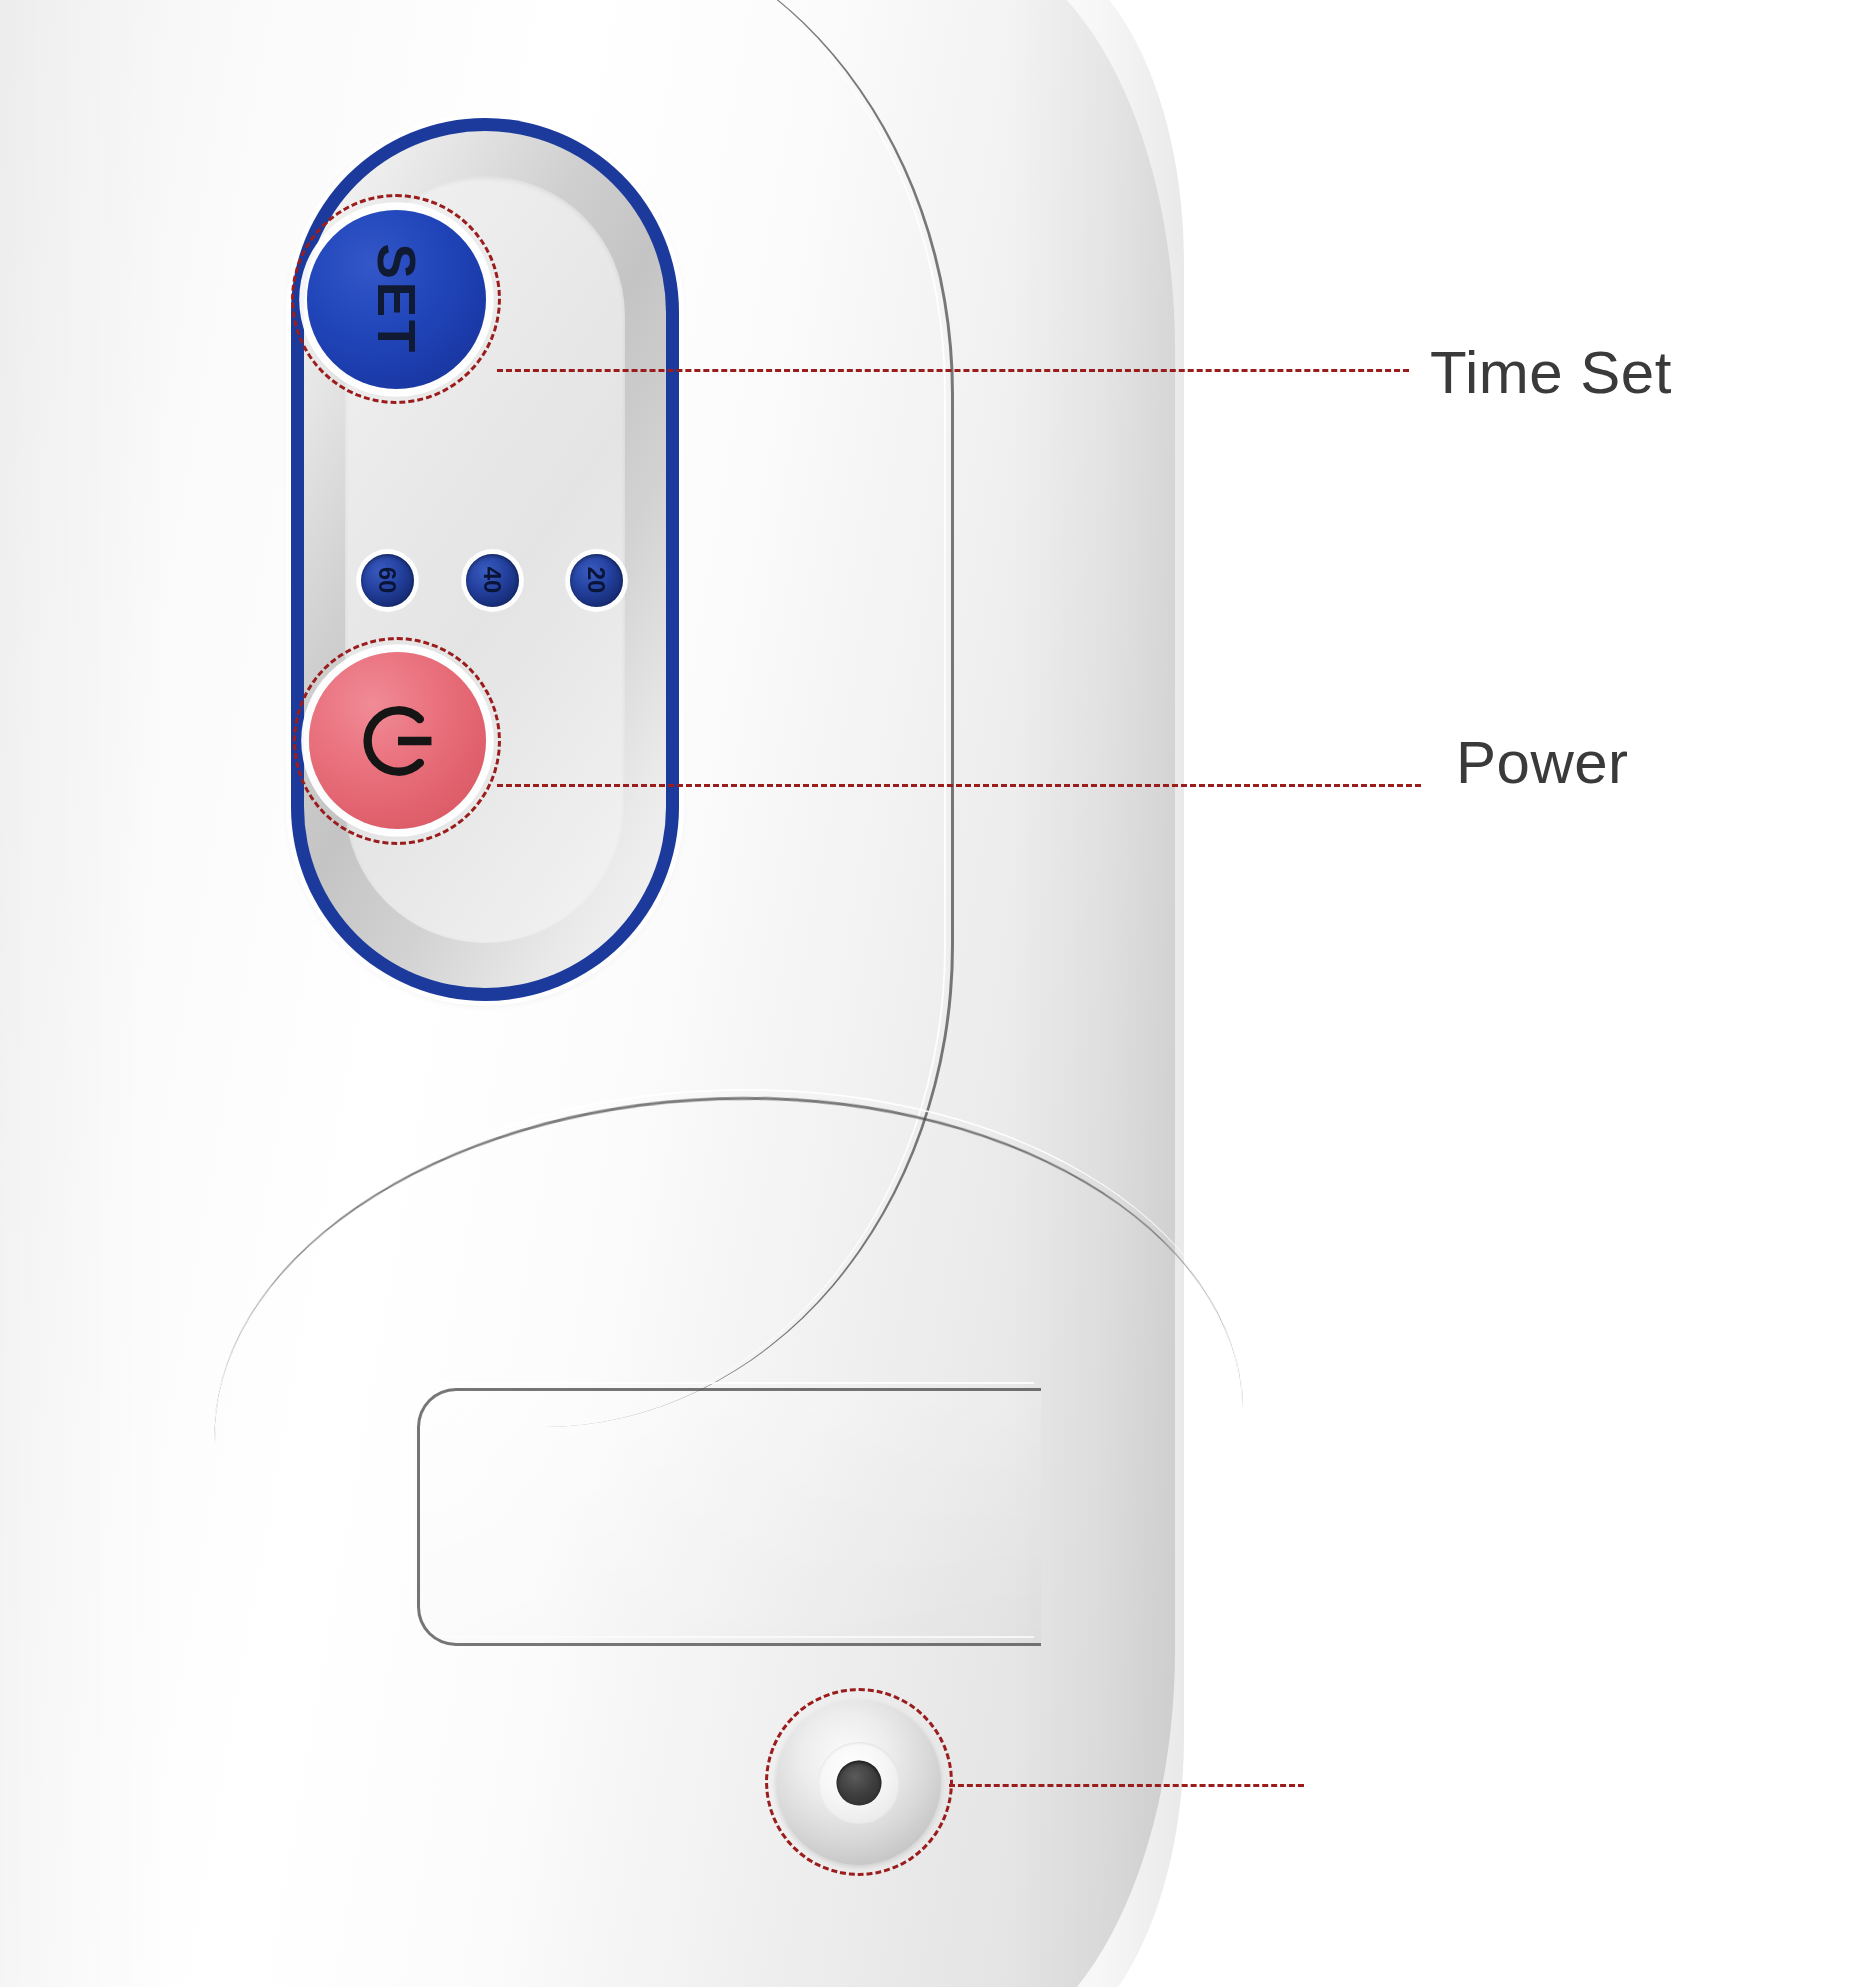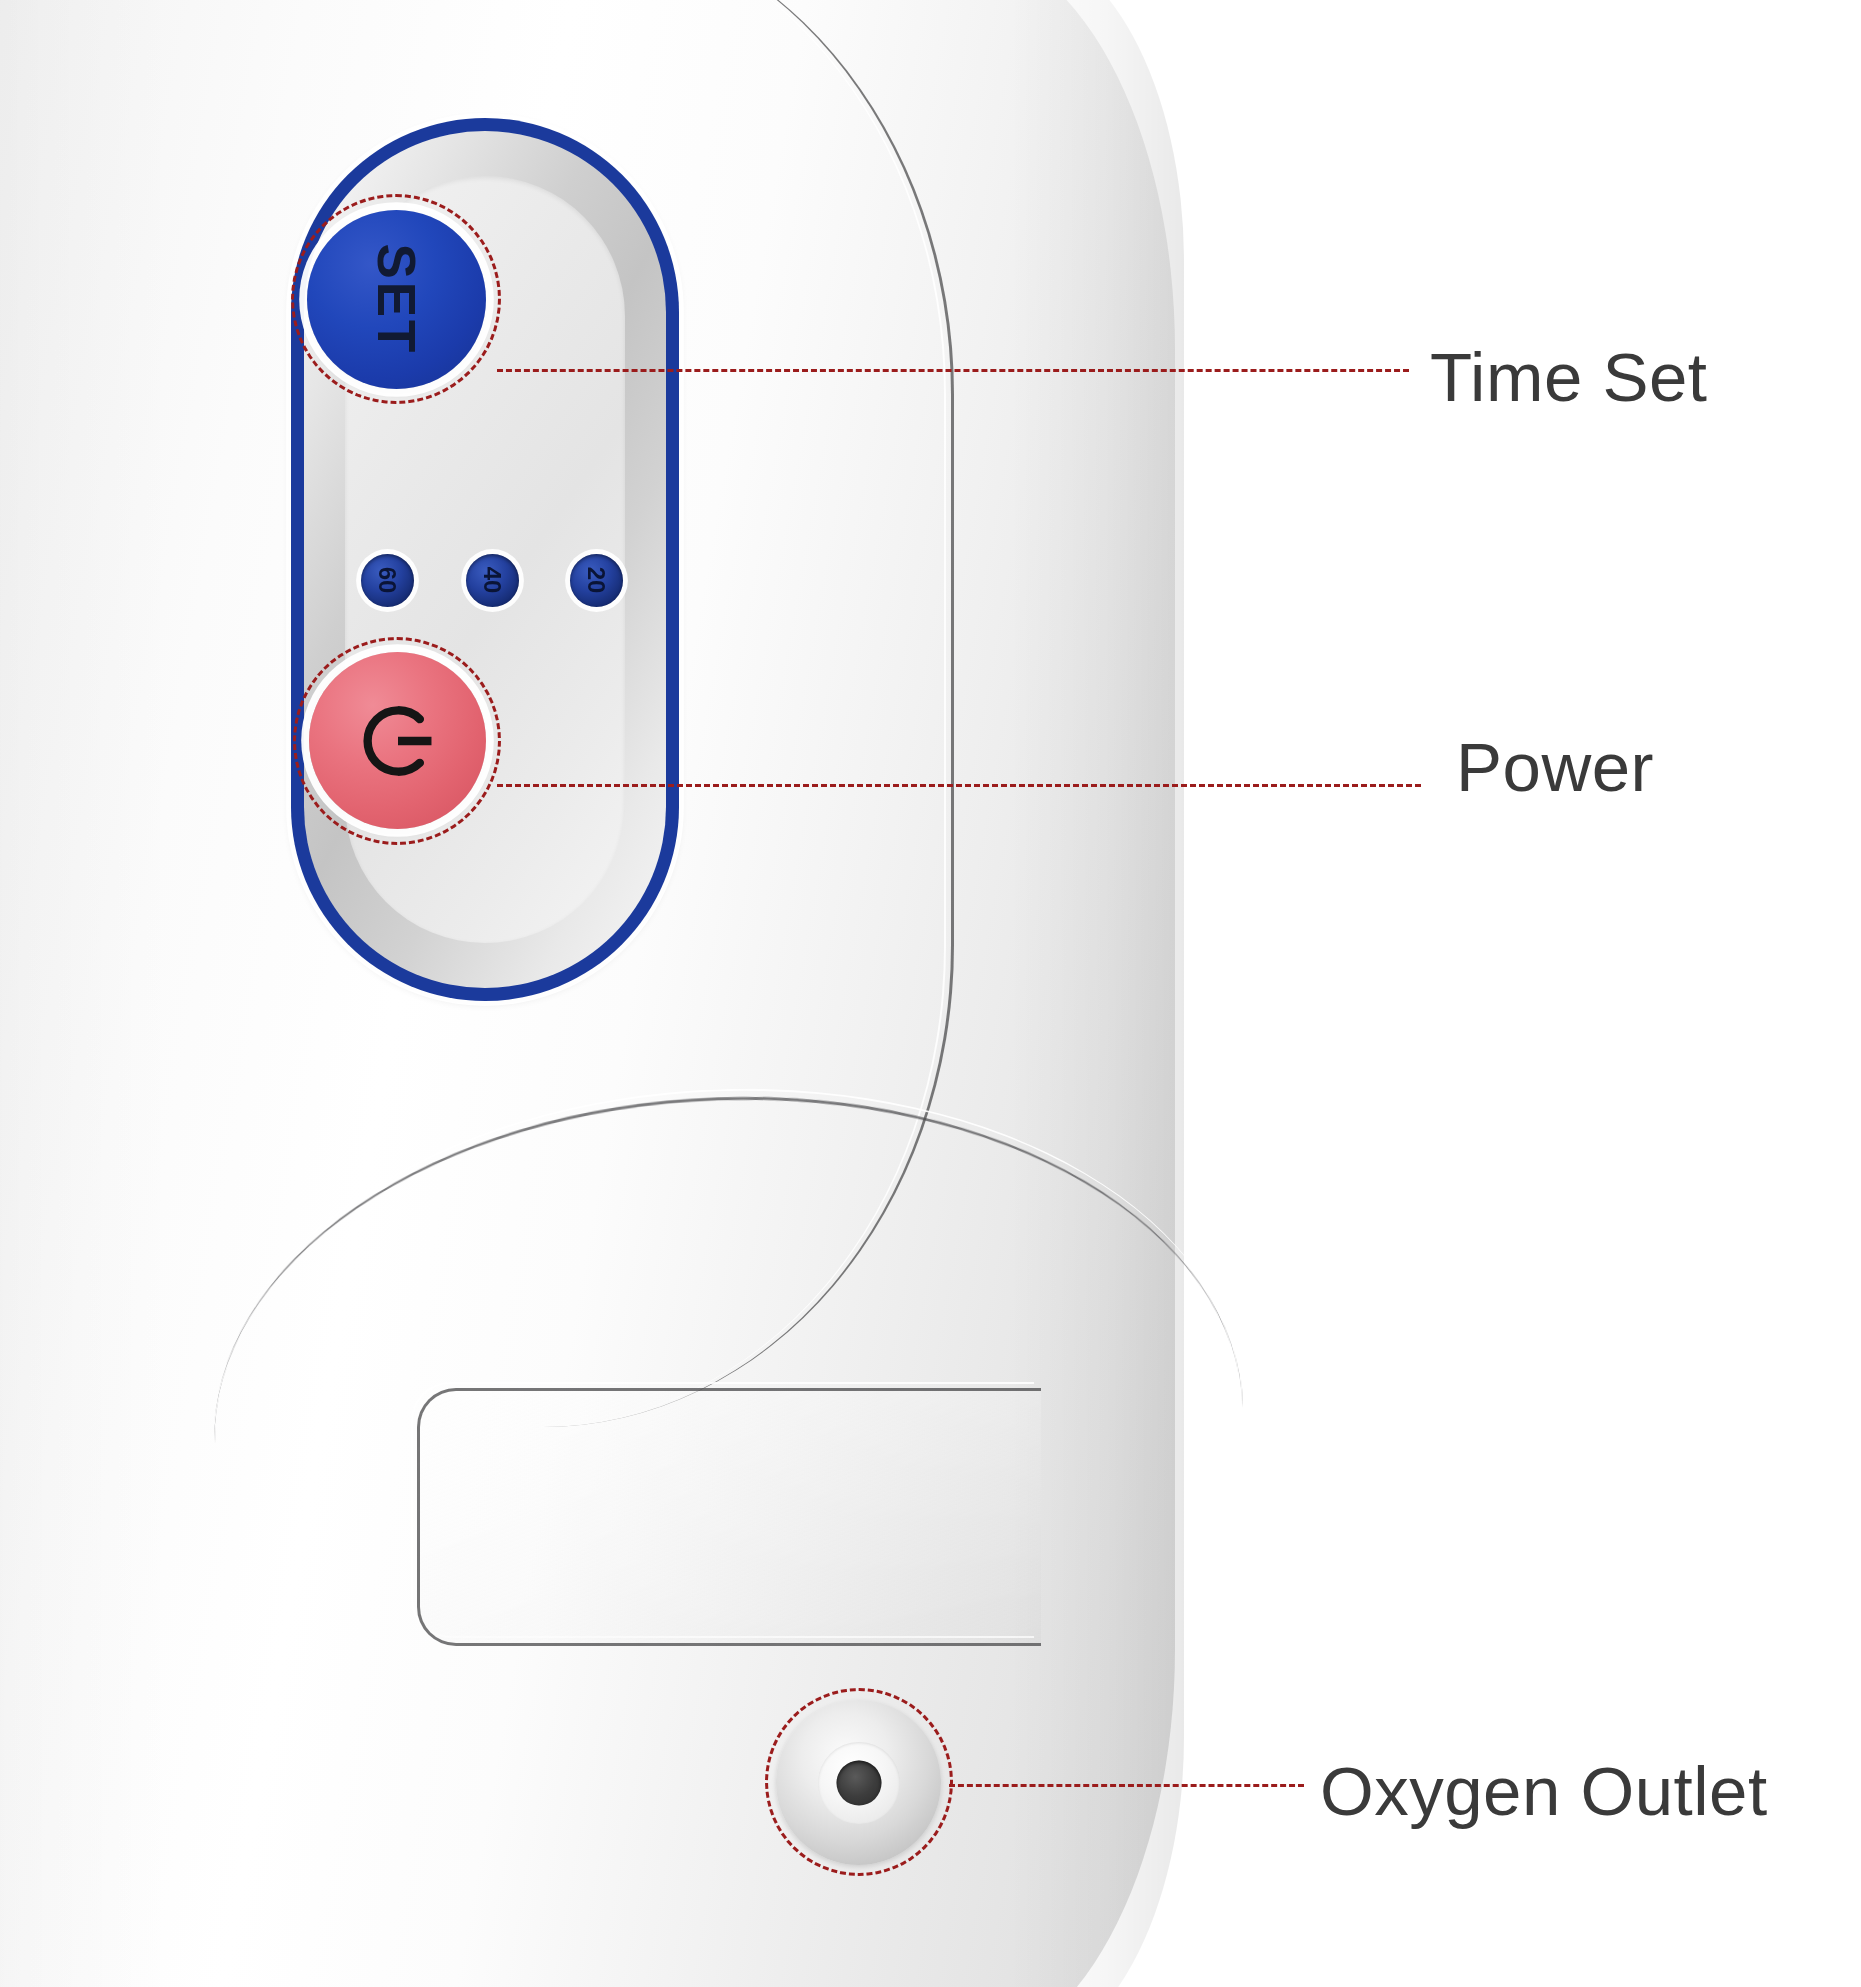--- a/index.html
+++ b/index.html
@@ -221,21 +221,21 @@
   }
 
   .callout-line{
     position:absolute;
     height:0;
     border-top:3.9px dashed #9b1c1c;
   }
 
   .callout-label{
     position:absolute;
-    font-size:69px;
+    font-size:60px;
     color:#3a3a3a;
     font-family:"Liberation Sans",sans-serif;
     white-space:nowrap;
     letter-spacing:0.5px;
   }
 </style>
 </head>
 <body>
 
 <div id="stage">
@@ -293,16 +293,15 @@
   <div class="ann-ring" style="left:765px;top:1688px;width:188px;height:188px;"></div>
 
   <div class="callout-line" style="left:497px;top:369px;width:912px;"></div>
   <div class="callout-line" style="left:497px;top:784px;width:924px;"></div>
   <div class="callout-line" style="left:949px;top:1784px;width:355px;"></div>
 
   <div class="callout-label" style="left:1430px;top:338px;">Time Set</div>
 
   <div class="callout-label" style="left:1456px;top:728px;">Power</div>
 
-  <div class="callout-label" style="left:1320px;top:1752px;">Oxygen Outlet</div>
 
 </div>
 
 
 </body></html>

